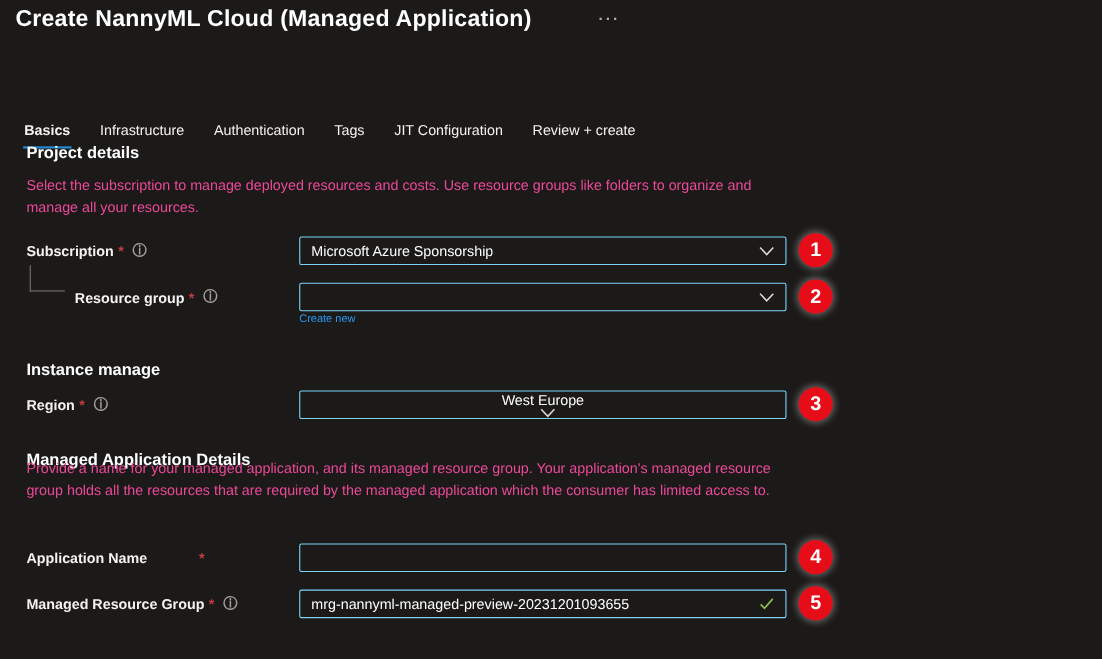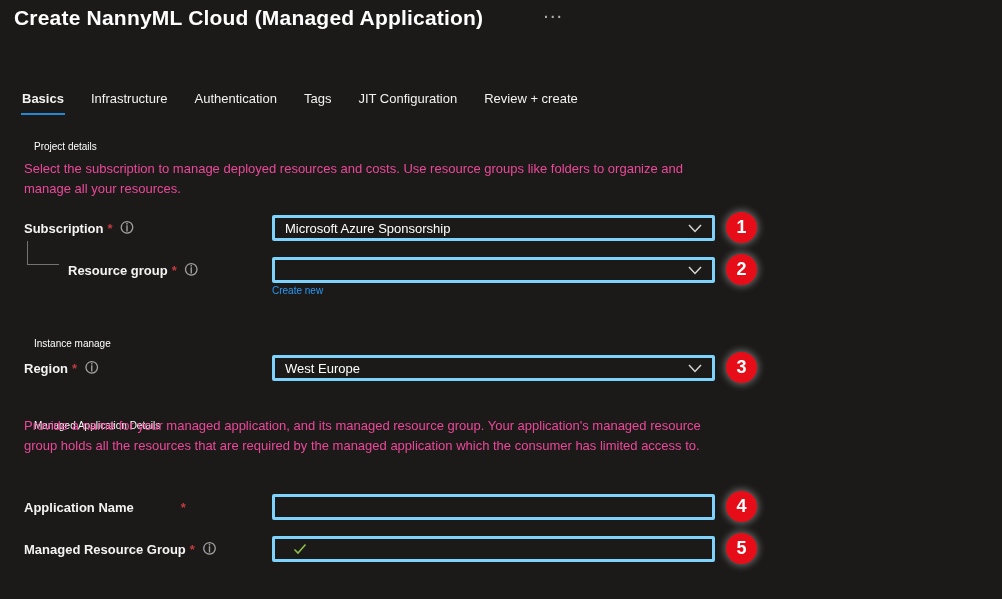--- a/index.html
+++ b/index.html
@@ -22,32 +22,32 @@
   .more-btn {
     position: absolute; left: 544px; top: 10px;
     color: #b0aeac; font-size: 14px; font-weight: 700; letter-spacing: 2px;
     cursor: pointer; line-height: 14px;
   }
 
   
   .tabs { position: absolute; left: 22px; top: 91px; display: flex; gap: 27px; }
   .tab {
     position: relative; font-size: 13px; color: #f3f2f1;
-    padding-bottom: 9px; cursor: pointer; white-space: nowrap;
+    padding-bottom: 9px; cursor: pointer; white-space: nowrap; margin-top: 20px;
   }
   .tab.active { font-weight: 700; }
   .tab.active::after {
     content: ""; position: absolute; left: -1px; right: -1px; bottom: 0;
     height: 2.5px; background: #2489d5;
   }
 
   
   .section-heading {
-    position: absolute; left: 24px; margin: 10px;
-    font-size: 10px; font-weight: 400; color: #ffffff;
+    position: absolute; left: 24px; margin: 0;
+    font-size: 15px; font-weight: 700; color: #ffffff;
   }
   .h-project  { top: 131px; }
   .h-instance { top: 328px; }
   .h-managed  { top: 410px; }
   .section-desc {
     position: absolute; left: 24px;
     font-size: 13px; line-height: 19.5px; color: #ec4899;
     white-space: pre-line;
   }
   .d-project { top: 159px; }
@@ -64,25 +64,25 @@
 
   .l1 { left: 24px; top: 215px; }
   .l2 { left: 68px; top: 257px; }
   .l3 { left: 24px; top: 355px; }
   .l4 { left: 24px; top: 494px; gap: 43px; }
   .l5 { left: 24px; top: 536px; }
 
   .field {
     position: absolute; left: 272px; width: 443px; height: 26px;
     box-sizing: border-box; background: #1b1a19;
-    border: 3px solid #7dd3fc; border-radius: 2px;
+    border: 1px solid #7dd3fc; border-radius: 2px;
     display: flex; align-items: center;
     padding: 0 10px; font-size: 13px; color: #ffffff;
   }
-  .f1 { top: 215px; } .f2 { top: 257px; } .f3 { top: 355px; }
+  .f1 { top: 215px; } .f2 { top: 257px; } .f3 { top: 355px; flex-direction: column; }
   .f4 { top: 494px; } .f5 { top: 536px; }
 
   .dropdown { justify-content: space-between; cursor: pointer; }
   .dropdown .value { overflow: hidden; white-space: nowrap; }
   .chevron { flex: 0 0 auto; margin-left: 8px; display: block; }
 
   .field input {
     flex: 1 1 auto; min-width: 0;
     background: transparent; border: none; outline: none;
     color: #ffffff; font-size: 13px; font-family: "Liberation Sans", sans-serif;
@@ -188,19 +188,20 @@
     <input type="text" value="" style="">
   </div>
   <div class="badge b4">4</div>
 
   <div class="field-label l5">
     <span>Managed Resource Group</span>
     <span class="req">*</span>
     <span class="info-icon">ⓘ</span>
   </div>
   <div class="field f5">
+    <input type="text" value="mrg-nannyml-managed-preview-20231201093655" style="">
     <svg class="check-icon" width="14" height="12" viewBox="0 0 14 12">
         <path d="M1.5 6.5 L5 10 L12.5 1.5" fill="none" stroke="#8cbd4a" stroke-width="1.6"></path>
       </svg>
   </div>
   <div class="badge b5">5</div>
 
 </div>
 
 </body></html>

